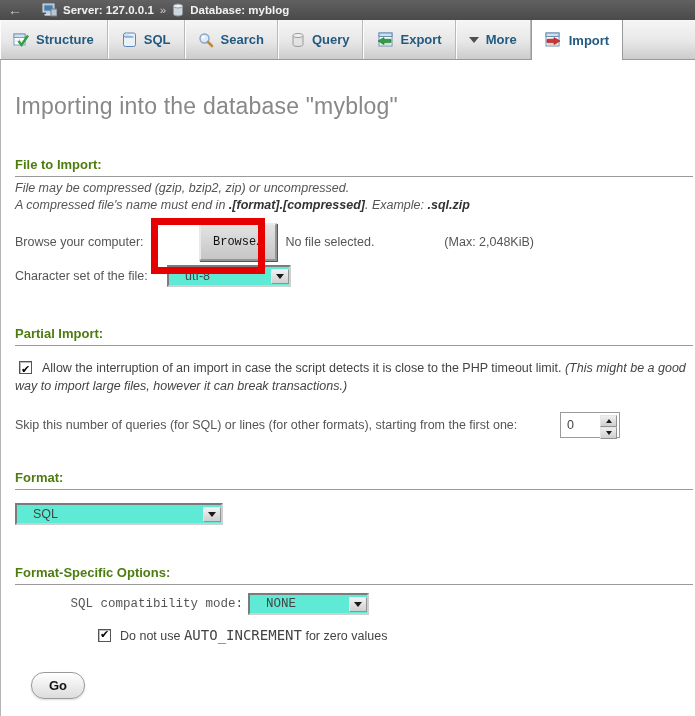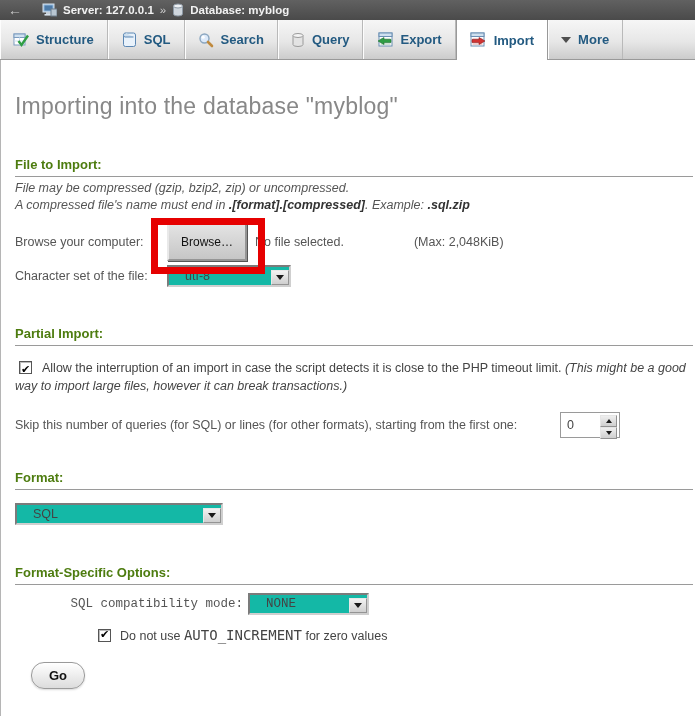--- a/index.html
+++ b/index.html
@@ -62,33 +62,33 @@
   .para { margin-top:3px; line-height:17px; color:#555;font-style:italic; }
   .b { font-weight:bold; color:#333; }
 
   .row { display:flex; align-items:center; }
   .browse-row { margin-top:15px; height:26px; }
   .browse-row .lbl { width:152px; }
   .nofile { margin-left:8px; }
   .maxsize { margin-left:70px; }
 
   .win-btn {
-    font-family:Liberation Sans, sans-serif; font-size:12px; color:#111;
+    font-family:Liberation Mono, monospace; font-size:12px; color:#111;
     background:linear-gradient(#e3e3e3,#c6c6c6);
     border:2px outset #e9e9e9; box-shadow:1px 1px 0 #555;
-    padding:10px 12px; cursor:pointer;
+    padding:10px 12px; cursor:pointer;margin-left:32px;
   }
 
   .charset-row { margin-top:9px; height:24px; }
   .charset-row .lbl { width:152px; }
 
   
   .xselect {
-    display:inline-flex; align-items:flex-end; height:22px;
-    background:#14b8a6; border:2px inset #cfcfcf; cursor:pointer;padding-left:11px;
+    display:inline-flex; align-items:center; height:22px;
+    background:#5eead4; border:2px inset #cfcfcf; cursor:pointer;padding-left:11px;
   }
   .xselect .val { padding:2px 5px; color:#444; flex:1; overflow:hidden; white-space:nowrap; }
   .xselect .drop {
     width:18px; background:linear-gradient(#f2f2f2,#cfcfcf);
     border:1px outset #e8e8e8; display:flex; align-items:center; justify-content:center;
   }
   .tri-dn { width:0; height:0; border:4px solid transparent; border-top:5px solid #1a1a1a; margin-top:4px; }
   .sel-charset { width:124px; }
   .sel-format  { width:208px; }
   .sel-compat  { width:121px; }
@@ -127,21 +127,21 @@
   .format-select-row { margin-top:13px; }
 
   .compat-row { margin-top:7px; height:24px;font-family:Liberation Mono, monospace; }
   .compat-row .lbl { width:228px; text-align:right; margin-right:5px; color:#555; }
 
   .autoinc-row { margin-top:11px; margin-left:83px; display:flex; align-items:center; color:#444; }
   .autoinc-row .checkbox { margin-right:9px; }
   .mono { font-family:"DejaVu Sans Mono", monospace; font-size:14px; letter-spacing:0; }
 
   .go-btn {
-    margin-top:19px; margin-left:16px;
+    margin-top:29px; margin-left:16px;
     font-family:"Liberation Sans", sans-serif; font-size:13px; font-weight:bold; color:#111;
     background:linear-gradient(#ffffff,#dcdcdc);
     border:1px solid #9a9a9a; border-radius:13px;
     padding:5px 17px; cursor:pointer; box-shadow:0 1px 2px rgba(0,0,0,0.15);
   }
 
   
   .highlight-box {
     position:absolute; left:151px; top:218px; width:114px; height:56px;
     border:7px solid #e60000; z-index:20; pointer-events:none;
@@ -224,36 +224,36 @@
         <rect x="3" y="1" width="13" height="13" fill="#fff" stroke="#6b8fb3"></rect>
         <rect x="3" y="1" width="13" height="3.5" fill="#cfe0ef" stroke="#6b8fb3"></rect>
         <line x1="4.5" y1="7" x2="14.5" y2="7" stroke="#9fc3a8"></line>
         <line x1="4.5" y1="12" x2="14.5" y2="12" stroke="#9fc3a8"></line>
         <path d="M8 7.5 h7 v3 h-7 v2 l-6 -3.5 l6 -3.5 z" fill="#2f9e44" stroke="#1c7030" stroke-width="0.6"></path>
       </svg>
     </span>
     <span>Export</span>
   </div>
 
+  <div class="tab">
+    <span class="chev"></span>
+    <span>More</span>
+  </div>
+
   <div class="tab active">
     <span>
       <svg width="17" height="16" viewBox="0 0 17 16">
         <rect x="1" y="1" width="13" height="13" fill="#fff" stroke="#6b8fb3"></rect>
         <rect x="1" y="1" width="13" height="3.5" fill="#cfe0ef" stroke="#6b8fb3"></rect>
         <line x1="2.5" y1="7" x2="12.5" y2="7" stroke="#d99"></line>
         <line x1="2.5" y1="12" x2="12.5" y2="12" stroke="#d99"></line>
         <path d="M9 7.5 h-7 v3 h7 v2 l6 -3.5 l-6 -3.5 z" fill="#d23333" stroke="#8f1d1d" stroke-width="0.6"></path>
       </svg>
     </span>
     <span>Import</span>
-  </div>
-
-  <div class="tab">
-    <span class="chev"></span>
-    <span>More</span>
   </div>
 
 </div>
 
 <div class="content">
 
   <h1 class="page-title">Importing into the database "myblog"</h1>
 
   <div class="section-heading sh-file">File to Import:</div>
 

